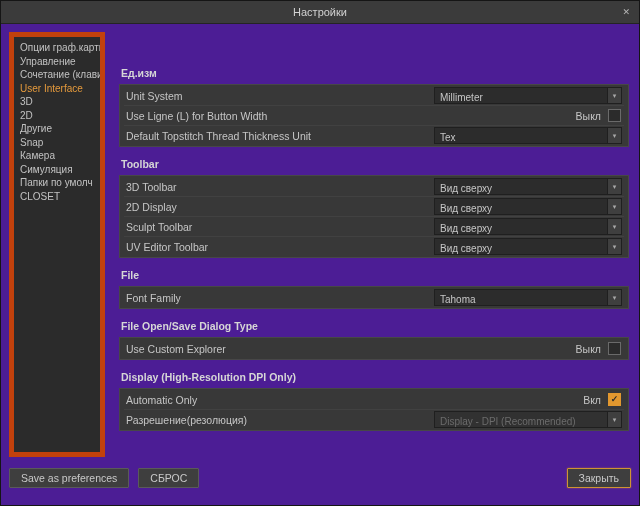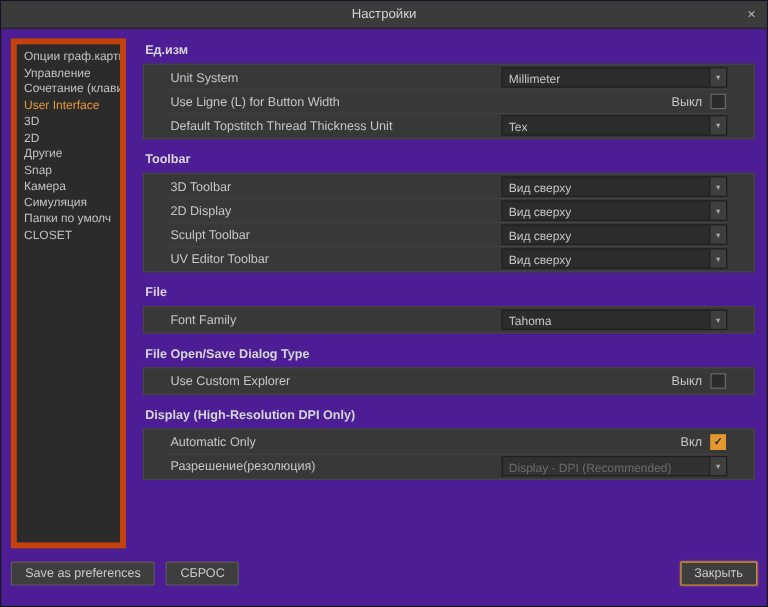--- a/index.html
+++ b/index.html
@@ -51,29 +51,30 @@
     color:#c2c2c2;
     white-space:nowrap;
     cursor:pointer;
   }
   .side-item.selected{color:#e59a3c;}
   
   .main{
     flex:1;
     padding:0 2px 0 4px;
     overflow:hidden;
+    margin-top:31px;
   }
   .section-title{
     font-size:10.5px;font-weight:bold;color:#d6d6d6;
     margin:4px 0 5px 2px;
   }
   .groupbox{
     border:1px solid #474747;
     background:#383838;
-    padding:1px 20px;
+    padding:1px 4px;
     margin-bottom:11px;
   }
   .row{
     display:flex;align-items:center;
     height:19px;
     padding:0 2px;
   }
   .row + .row{border-top:1px solid #414141;}
   .row .label{flex:1;color:#c6c6c6;font-size:10.5px;white-space:nowrap;}
   

